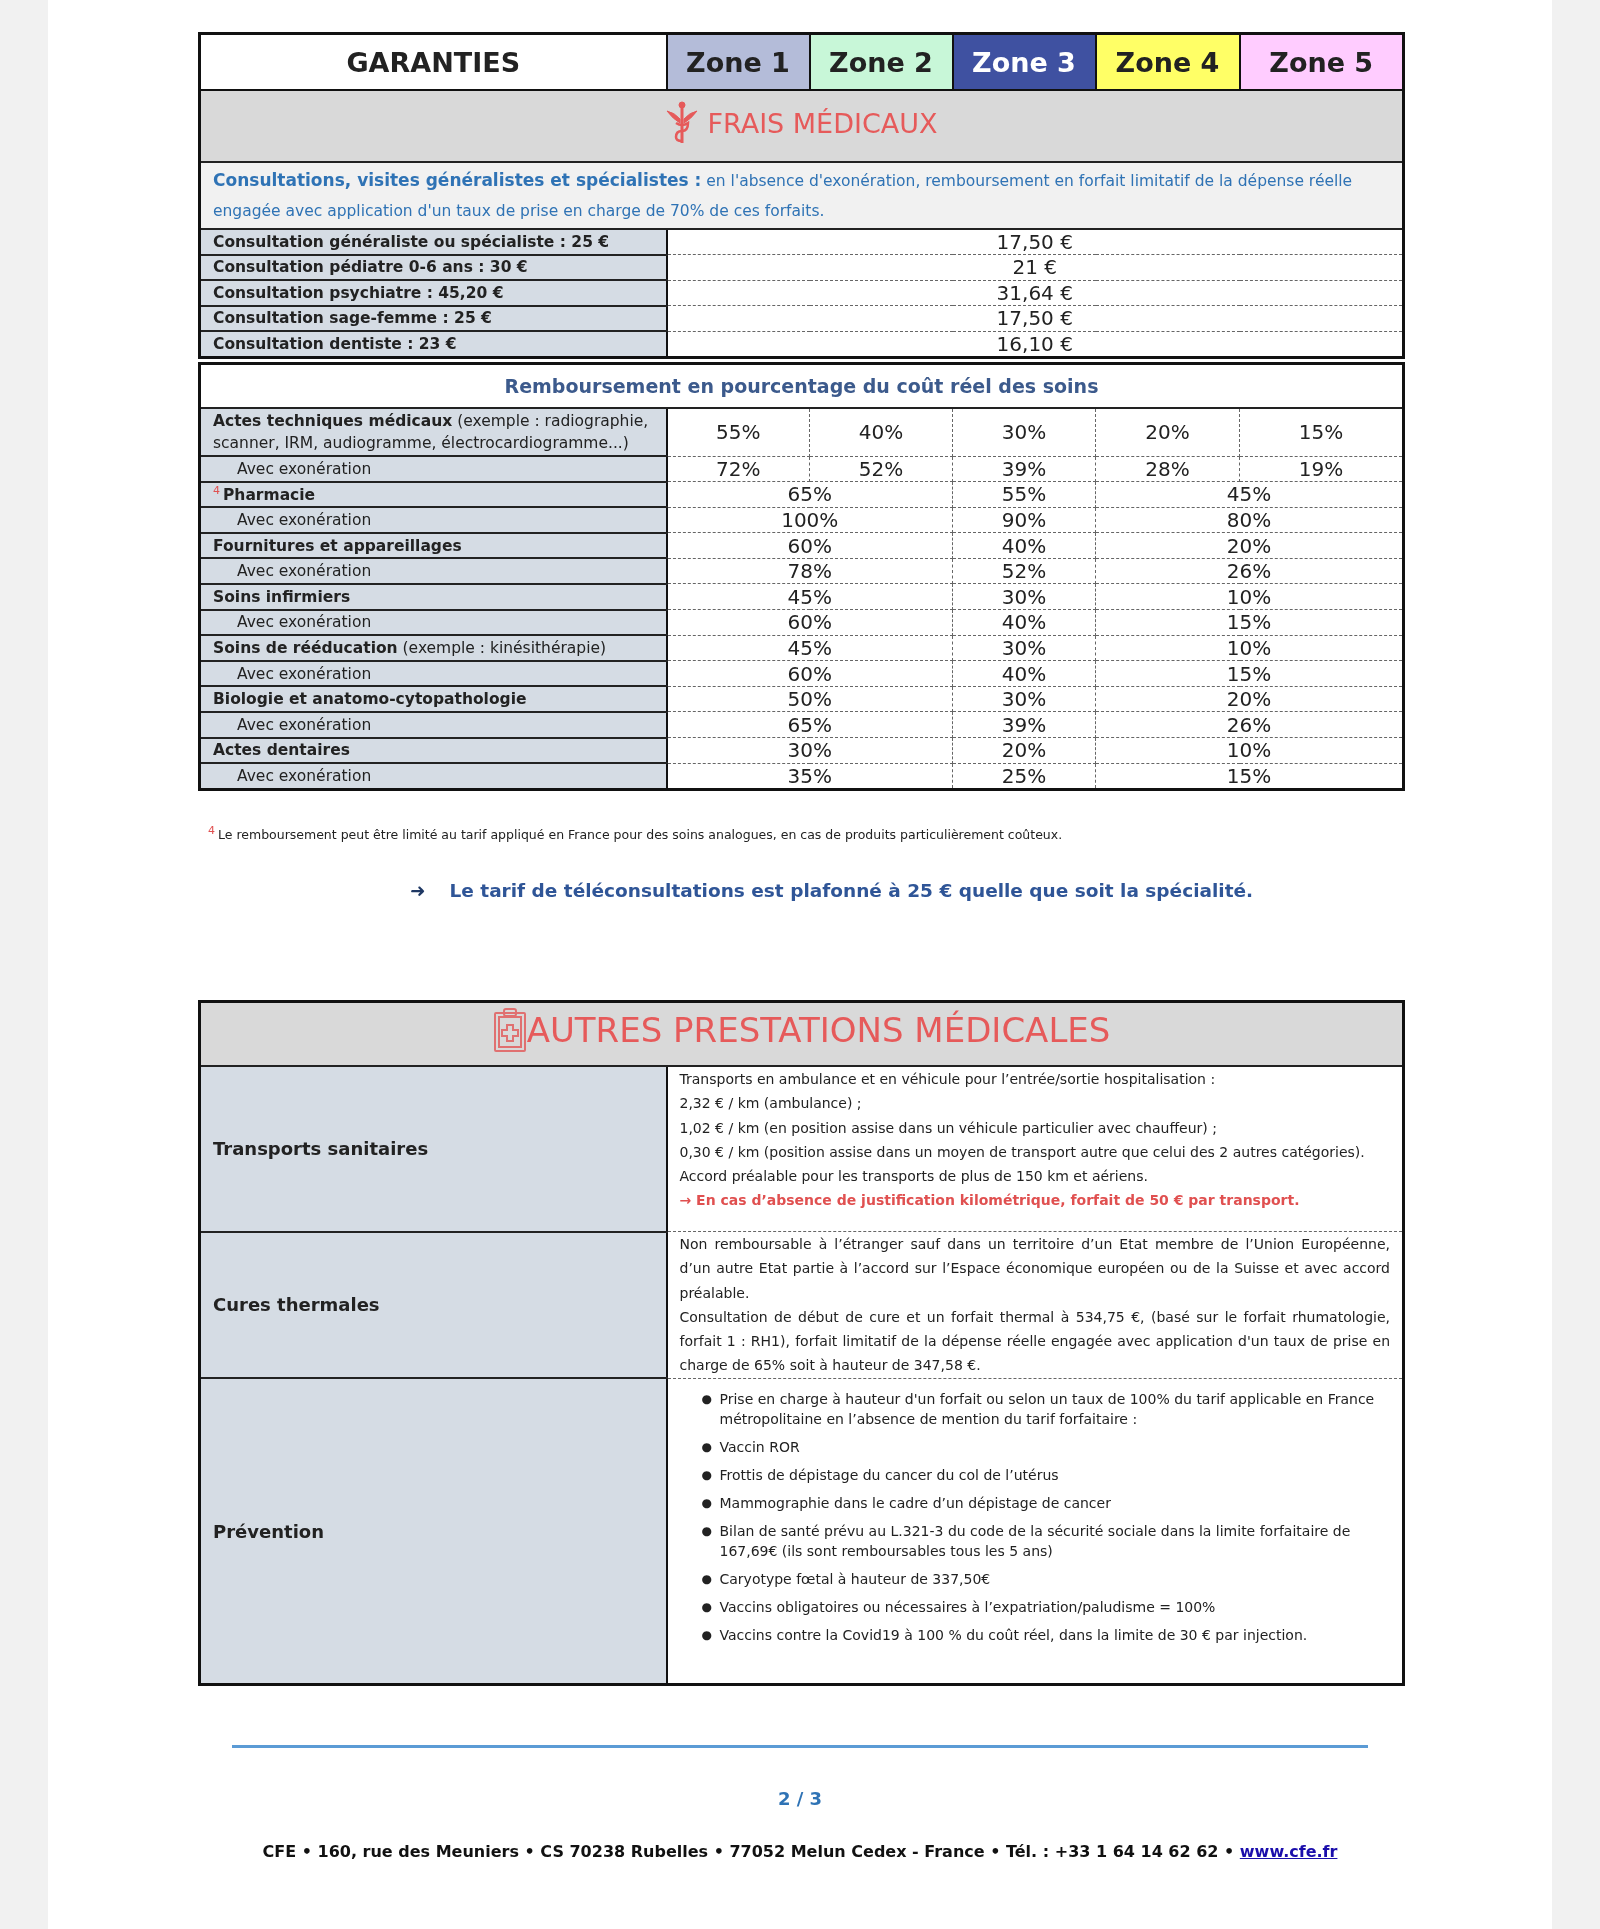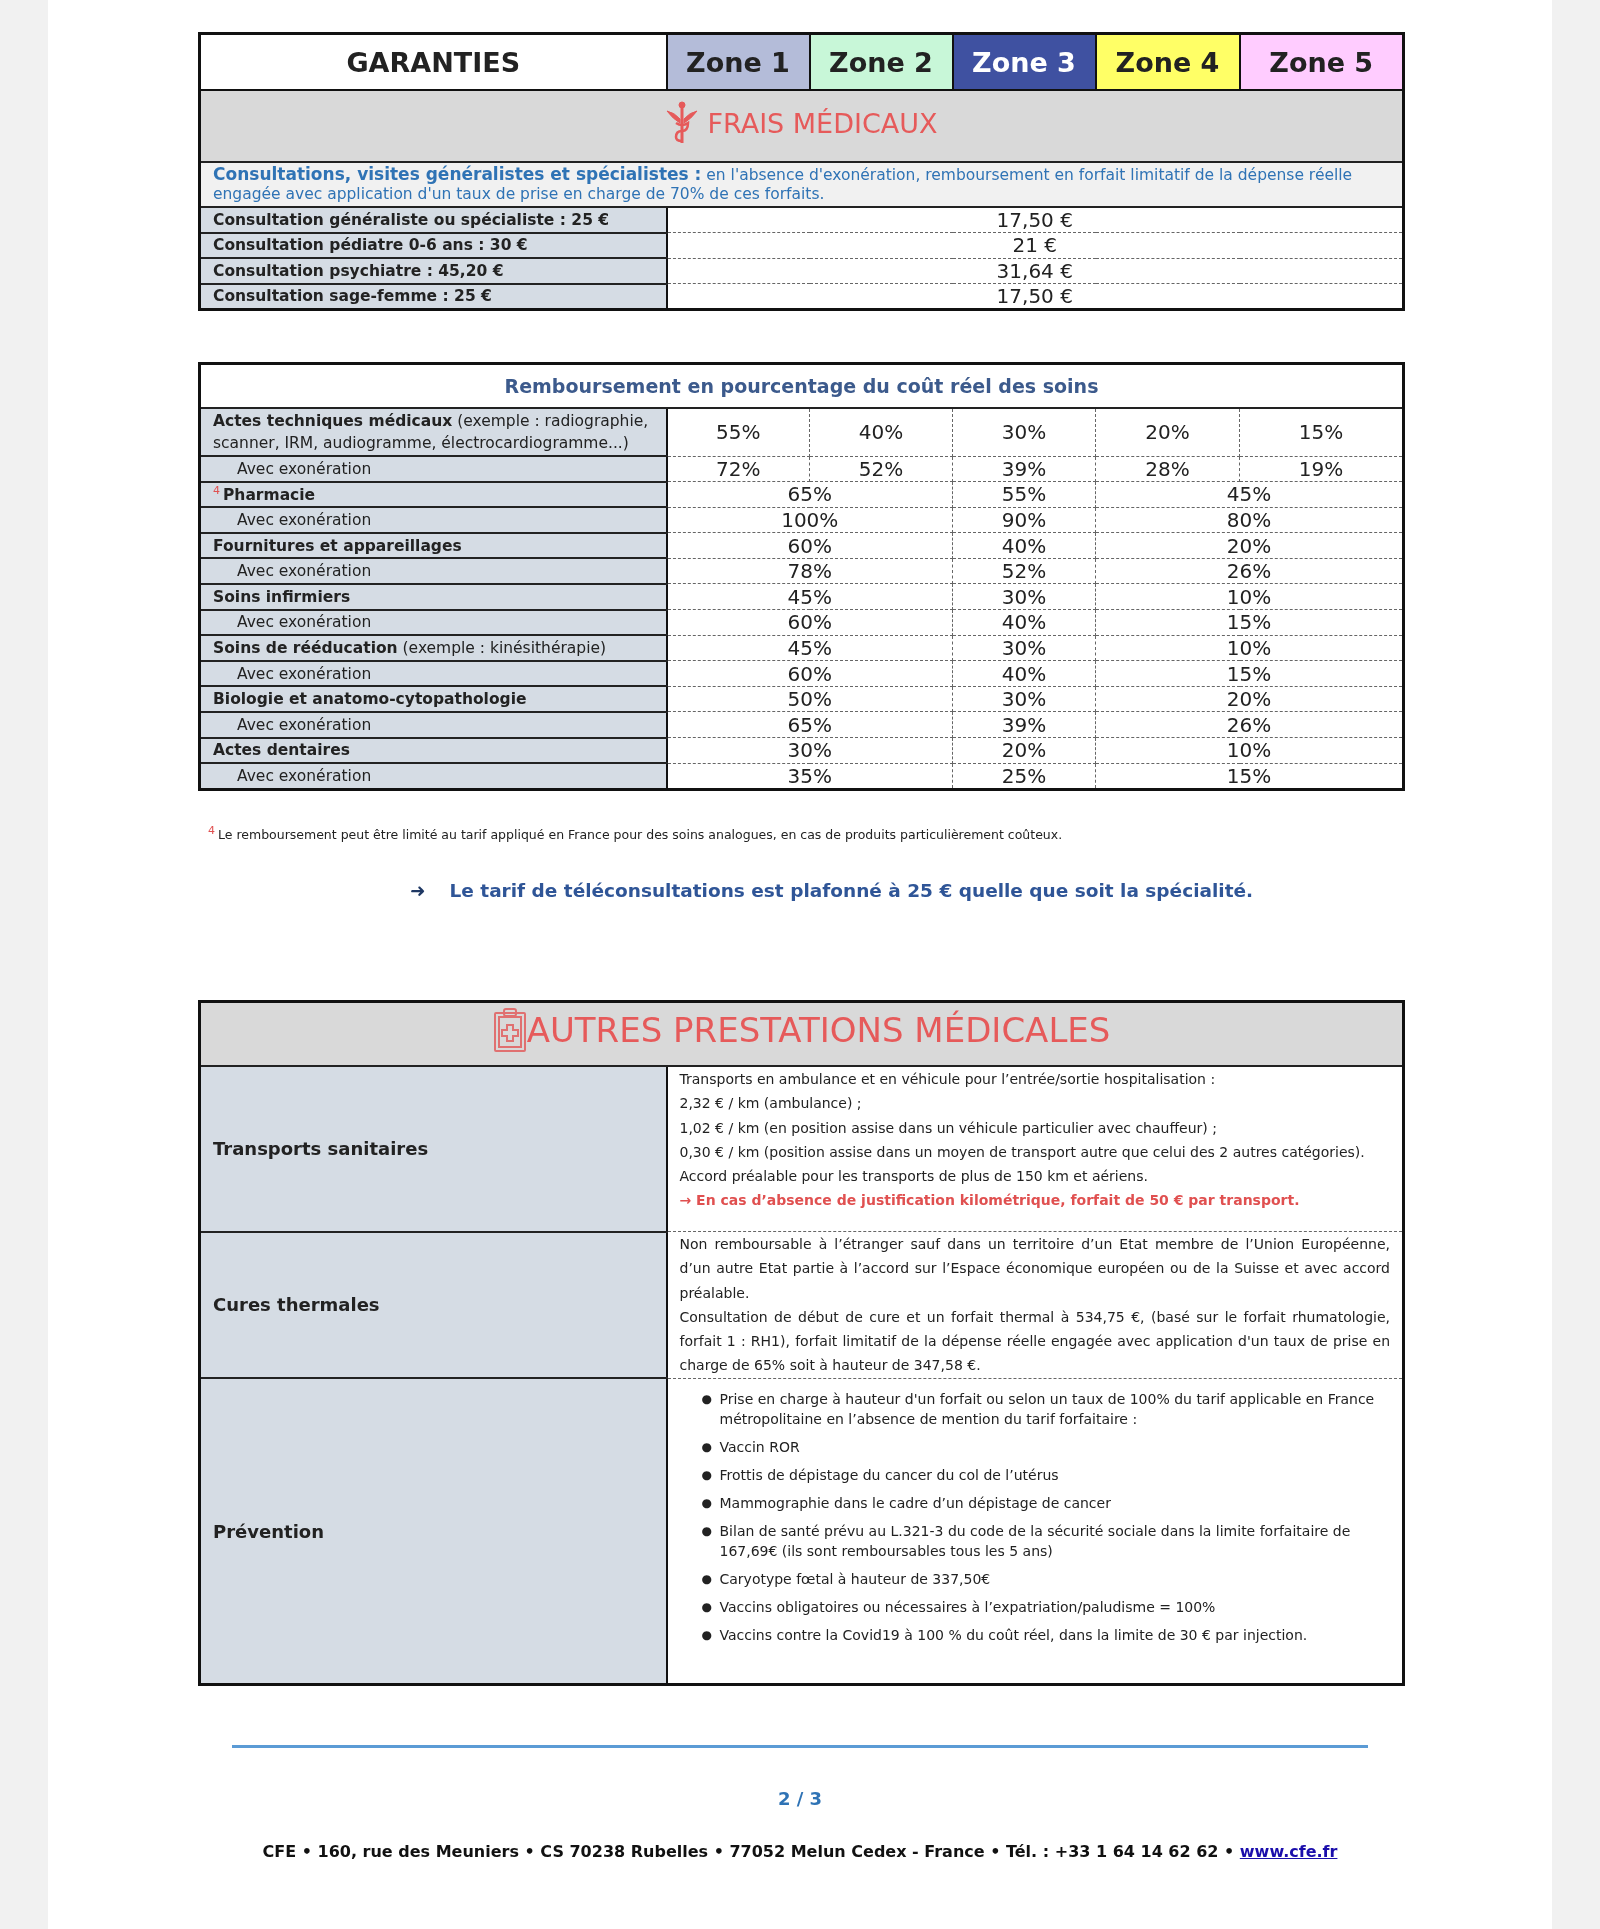--- a/index.html
+++ b/index.html
@@ -11,21 +11,21 @@
   .t { position:absolute; left:198px; width:1204px; border:3px solid #111; }
   .t td { padding:0; }
   .lab { background:#d5dce4; border-right:2px solid #111; border-bottom:2px solid #222; font-size:15.5px; padding-left:12px !important; white-space:nowrap; overflow:hidden; }
   .lab b { font-weight:bold; }
   .lab.sub { padding-left:36px !important; }
   .val { text-align:center; font-size:20px; border-bottom:1px dashed #666; border-right:1px dashed #666; }
   .hdr td { height:54px; font-weight:bold; font-size:27px; text-align:center; border-right:2px solid #111; border-bottom:2px solid #111; }
   .zone3 { color:#fff; }
   .banner { background:#d9d9d9; height:70px; text-align:center; border-bottom:2px solid #222; color:#e65a5a; font-size:27px; }
   .banner .inner { display:inline-flex; align-items:center; gap:8px; }
-  .intro { background:#f1f1f1; color:#2f73b5; font-size:15.5px; line-height:19px; padding:2px 12px !important; border-bottom:2px solid #222; }
+  .intro { background:#f1f1f1; color:#2f73b5; font-size:15.5px; line-height:30px; padding:2px 12px !important; border-bottom:2px solid #222; }
   .intro b { font-size:17px; }
   .r1 td { height:23.5px; }
   .title2 { height:42px; text-align:center; color:#3c5a8c; font-weight:bold; font-size:19px; border-bottom:2px solid #222; }
   .r2 td { height:23.6px; }
   .r2big td { height:46px; }
   .lab.wrap { white-space:normal; line-height:22px; }
   .sup { color:#e05050; font-size:11px; vertical-align:super; margin-right:3px; }
   .banner3 { background:#d9d9d9; height:62px; text-align:center; border-bottom:2px solid #222; color:#e65a5a; font-size:34px; }
   .desc { font-size:14px; line-height:24.3px; padding:0 12px !important; border-bottom:1px dashed #666; vertical-align:top; }
   .desc.just { text-align:justify; }
@@ -87,20 +87,24 @@
         <td class="lab"><b>Consultation pédiatre 0-6 ans : 30 €</b></td>
         <td class="val" colspan="5" style="border-right:none">21 €</td>
       </tr>
   <tr class="r1">
         <td class="lab"><b>Consultation psychiatre : 45,20 €</b></td>
         <td class="val" colspan="5" style="border-right:none">31,64 €</td>
       </tr>
   <tr class="r1">
         <td class="lab"><b>Consultation sage-femme : 25 €</b></td>
         <td class="val" colspan="5" style="border-right:none">17,50 €</td>
+      </tr>
+  <tr class="r1">
+        <td class="lab" style="border-bottom:none"><b>Consultation dentiste : 23 €</b></td>
+        <td class="val" colspan="5" style="border:none">16,10 €</td>
       </tr>
 </tbody>
   </table>
 
 <table class="t" style="top:362px;">
   <colgroup>
       <col style="width:467px">
       <col style="width:143px">
       <col style="width:143px">
       <col style="width:143px">

